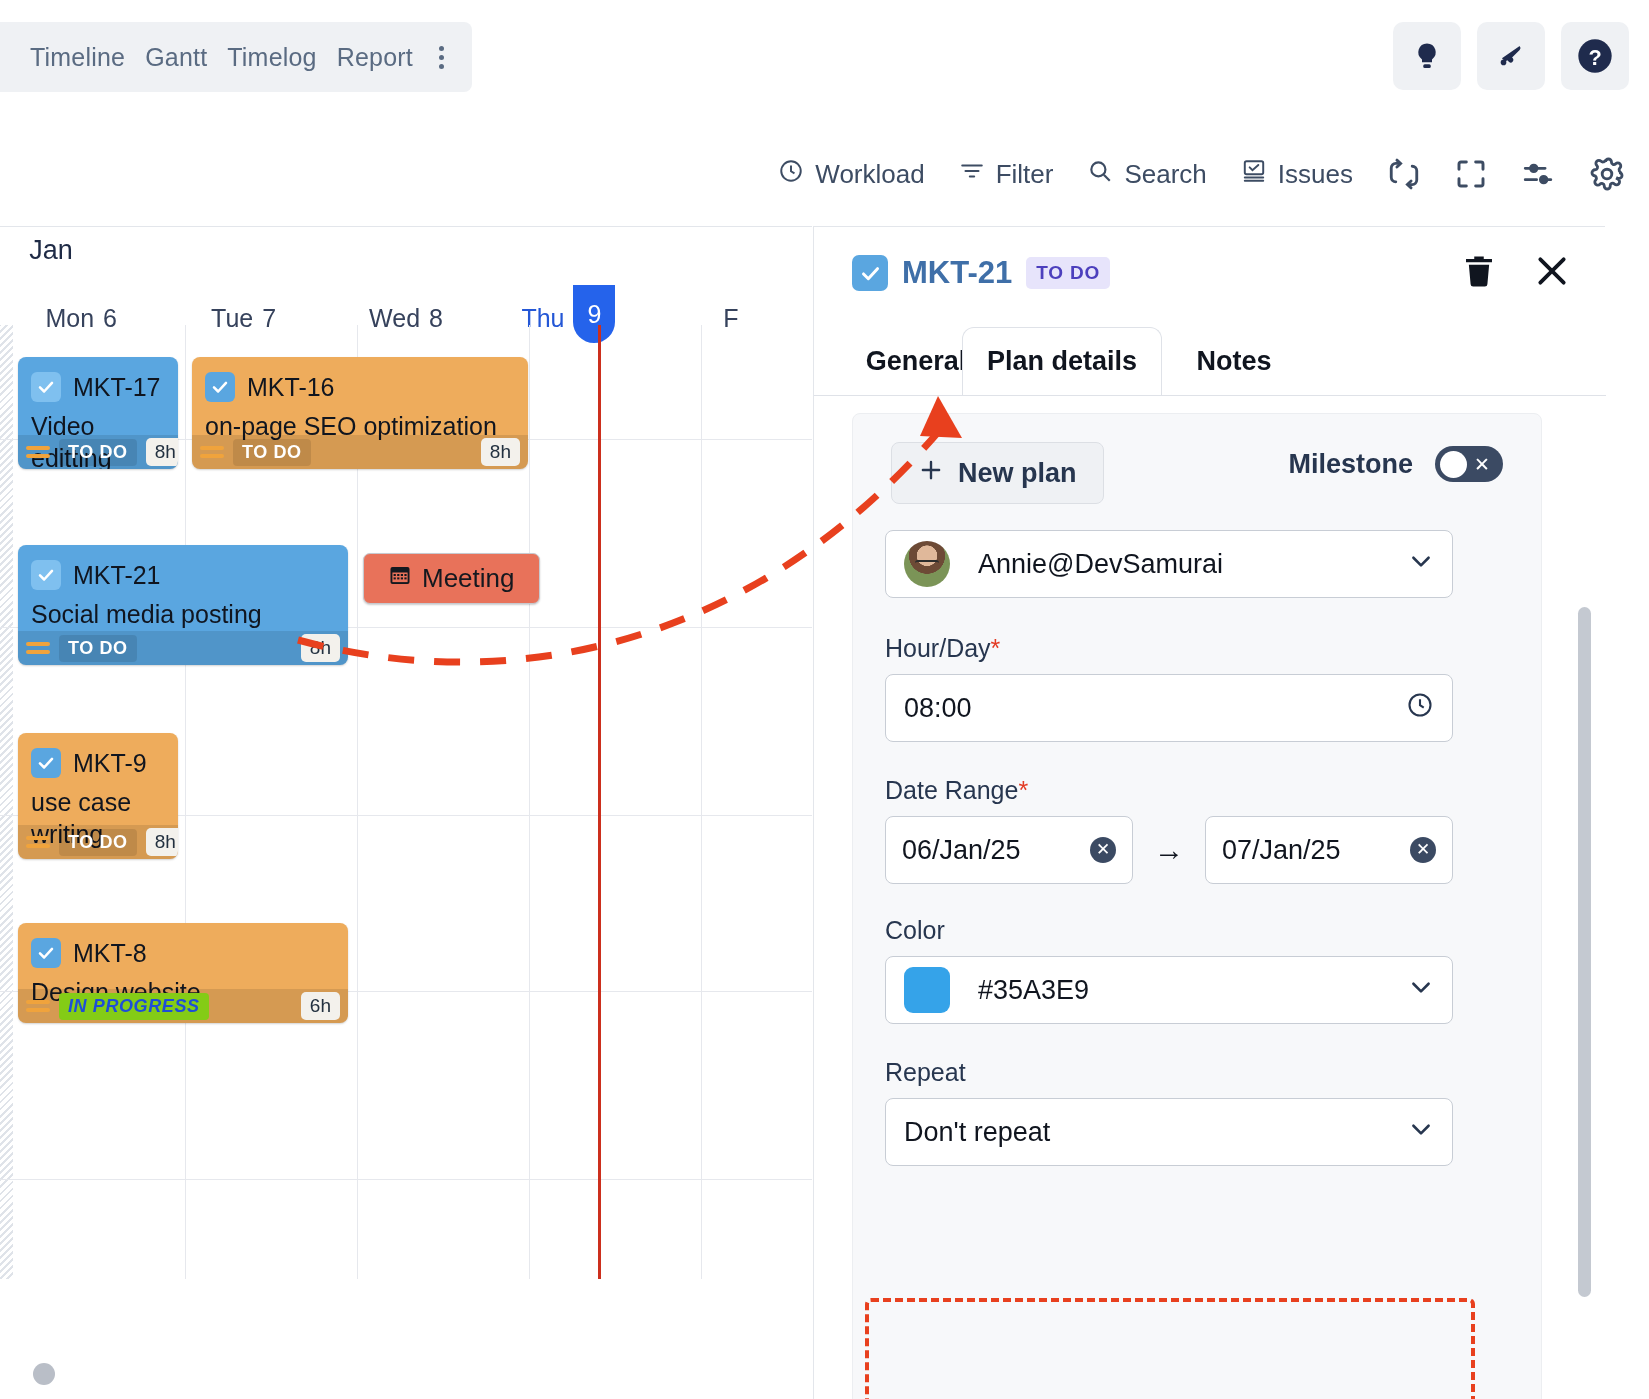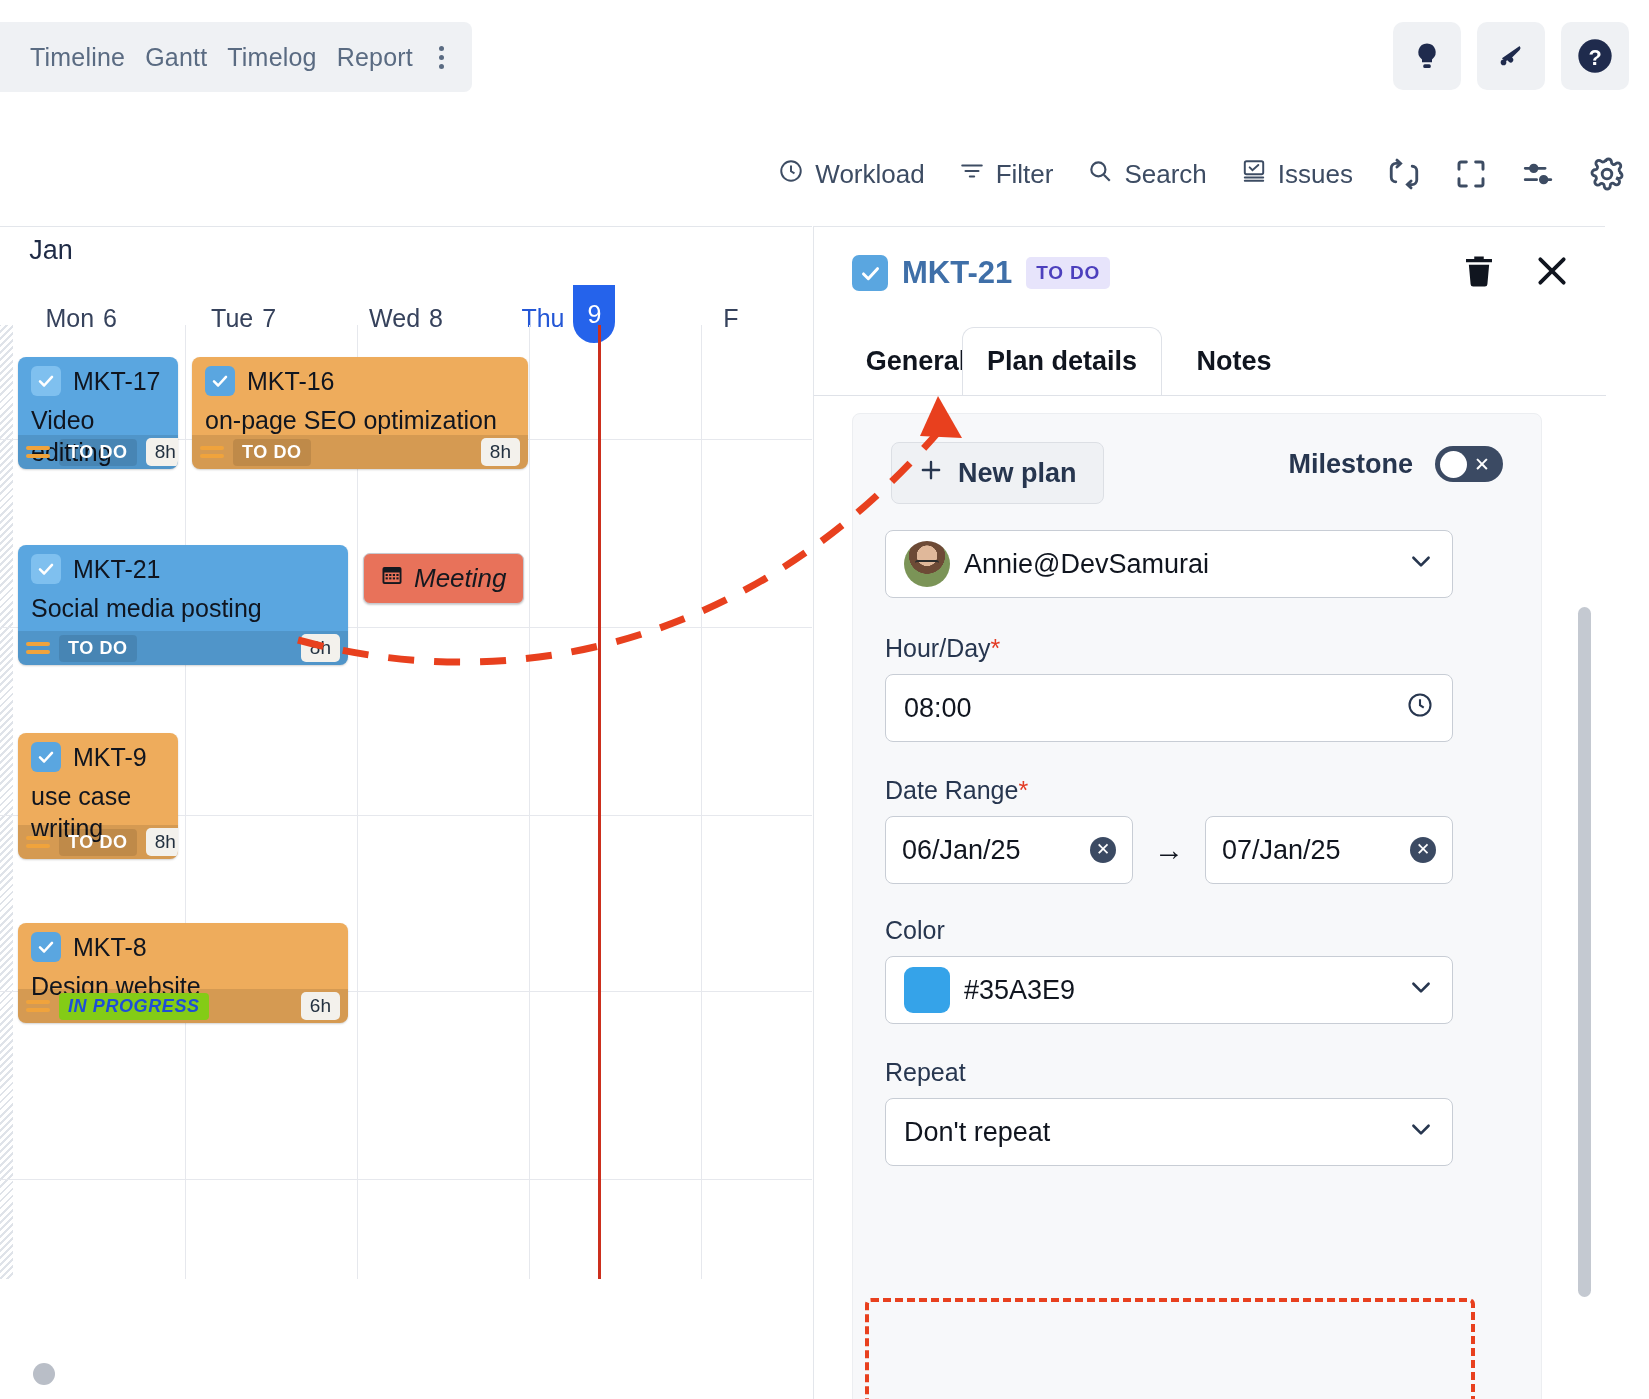--- a/index.html
+++ b/index.html
@@ -82,21 +82,21 @@
   }
   .nowline { position: absolute; top: 0; bottom: 120px; width: 3px; background: #cc2f1d; }
 
   
   .card {
     position: absolute; border-radius: 8px; overflow: hidden;
     box-shadow: 0 1px 2px rgba(0,0,0,.18); cursor: pointer;
   }
   .card.blue { background: #5aa6e0; }
   .card.orange { background: #eeac5c; }
-  .card-head { display: flex; align-items: center; gap: 12px; padding: 9px 13px 0 13px; }
+  .card-head { display: flex; align-items: center; gap: 12px; padding: 15px 13px 0 13px; }
   .chk {
     width: 30px; height: 30px; border-radius: 6px; background: #5aa6e0;
     display: flex; align-items: center; justify-content: center; flex: 0 0 auto;
   }
   .card.blue .chk { background: #7fc0ef; }
   .chk svg { display: block; }
   .card-key { font-size: 25px; color: #10151f; white-space: nowrap; }
   .card-title {
     padding: 8px 13px 0 13px; font-size: 25px; color: #10151f;
     line-height: 1.28; word-break: break-word;
@@ -114,23 +114,22 @@
     background: rgba(0,0,0,.10); padding: 3px 9px; border-radius: 4px; white-space: nowrap;
   }
   .status-txt.inprog { color: #1d4ed8; background: #84cc16; font-style: italic; }
   .hours {
     margin-left: auto; font-size: 19px; color: #22303f; background: #f3f1ec;
     border-radius: 5px; padding: 3px 9px; white-space: nowrap;
   }
   .meeting-badge {
     position: absolute; display: inline-flex; align-items: center; gap: 10px;
     background: #e8725a; border: 1px solid #c7c9cf; border-radius: 7px;
-    padding: 9px 16px; font-size: 26px; color: #14181f; cursor: pointer;
+    padding: 9px 24px; font-size: 26px; color: #14181f; cursor: pointer;
     box-shadow: 0 1px 2px rgba(0,0,0,.2);
-    font-style: italic;
   }
   .hscroll {
     position: absolute; left: 0; bottom: 18px; width: 812px; height: 20px;
   }
   .hscroll .thumb {
     position: absolute; left: 33px; top: 2px; width: 22px; height: 22px;
     background: #b9bec7; border-radius: 50%;
   }
 
   
@@ -182,21 +181,21 @@
   }
   .toggle .knob { width: 27px; height: 27px; border-radius: 50%; background: #fff; }
   .toggle .xm { color: #fff; font-size: 19px; margin-left: 7px; }
 
   .field-area { position: absolute; left: 0; top: 116px; right: 0; bottom: 0; }
   .fld { position: absolute; left: 32px; width: 568px; }
   .fld-label { font-size: 25px; color: #27364f; margin-bottom: 11px; }
   .req { color: #e33b24; }
   .fld-box {
     height: 68px; background: #fff; border: 1px solid #c8cdd5; border-radius: 8px;
-    display: flex; align-items: center; padding: 0 18px; gap: 14px;
+    display: flex; align-items: center; padding: 0 18px; gap: 28px;
     font-size: 27px; color: #10151f; cursor: pointer;
   }
   .avatar {
     width: 46px; height: 46px; border-radius: 50%; flex: 0 0 auto;
     background: radial-gradient(circle at 50% 32%, #e0b89a 0 26%, #6d4a36 27% 46%, #7b9457 47% 100%);
     overflow: hidden; position: relative;
   }
   .avatar:after {
     content: ''; position: absolute; left: 11px; top: 19px; width: 24px; height: 8px;
     border-top: 2px solid #2d2d2d; border-radius: 3px;

